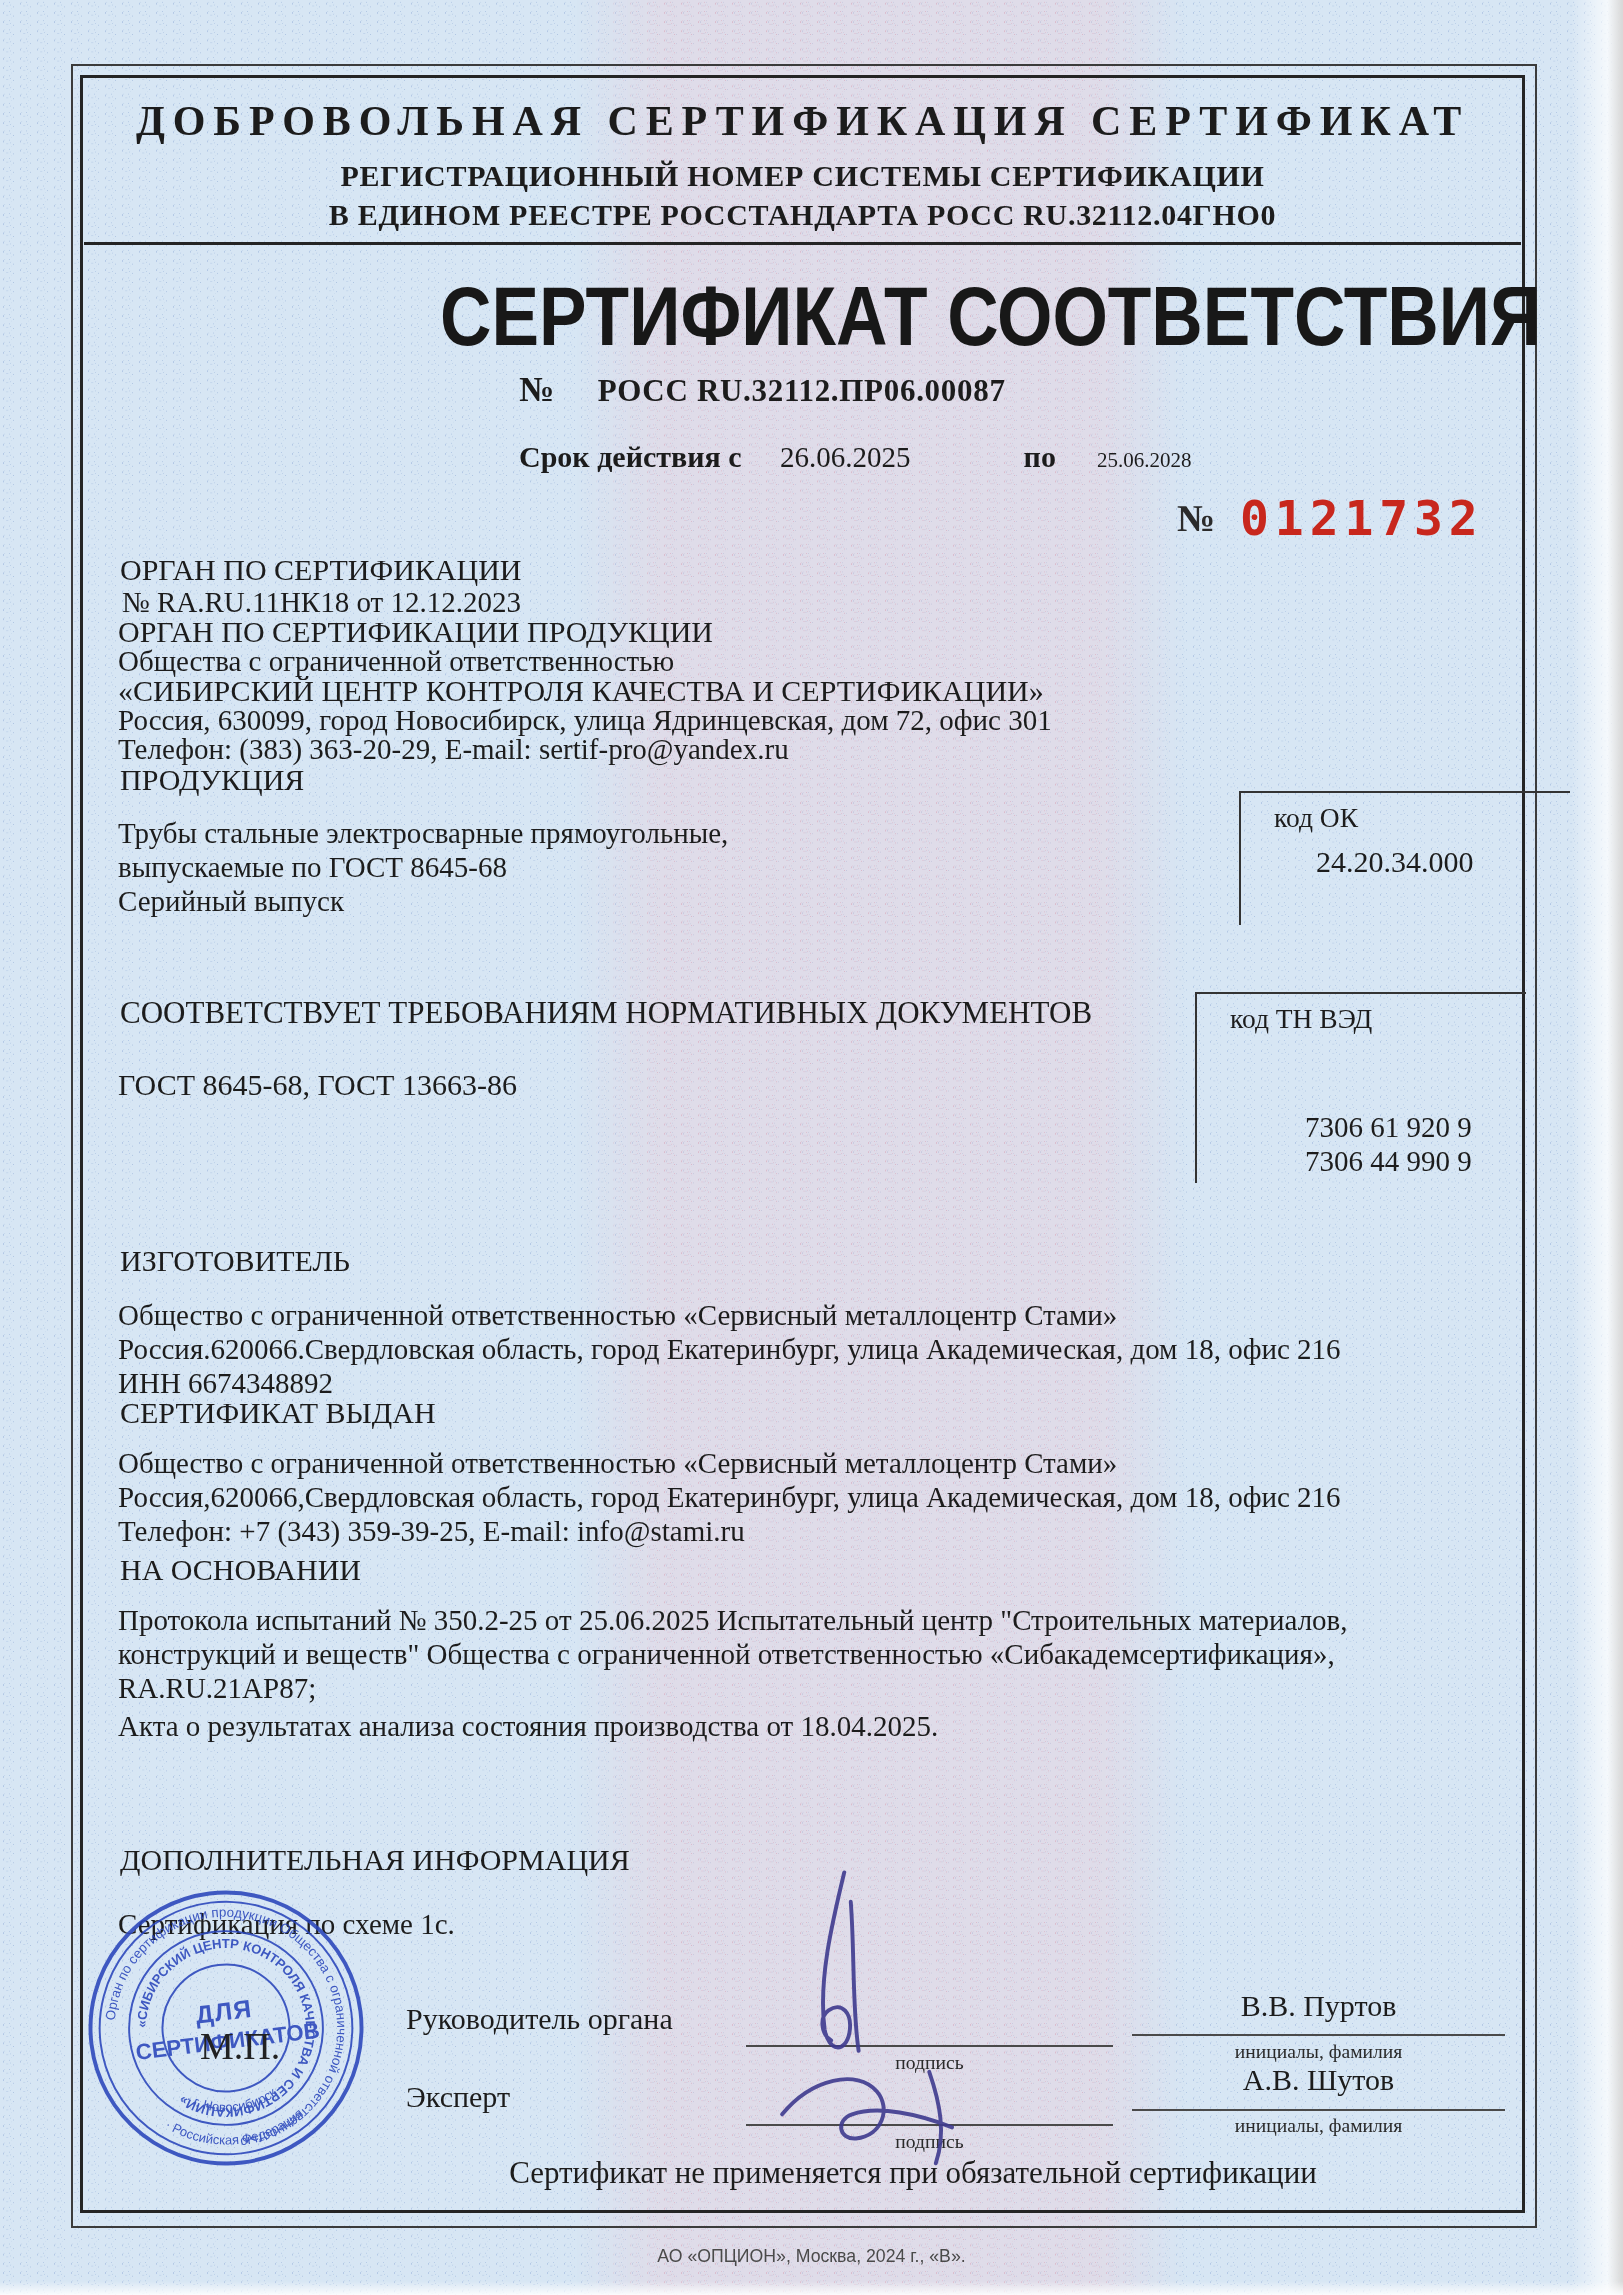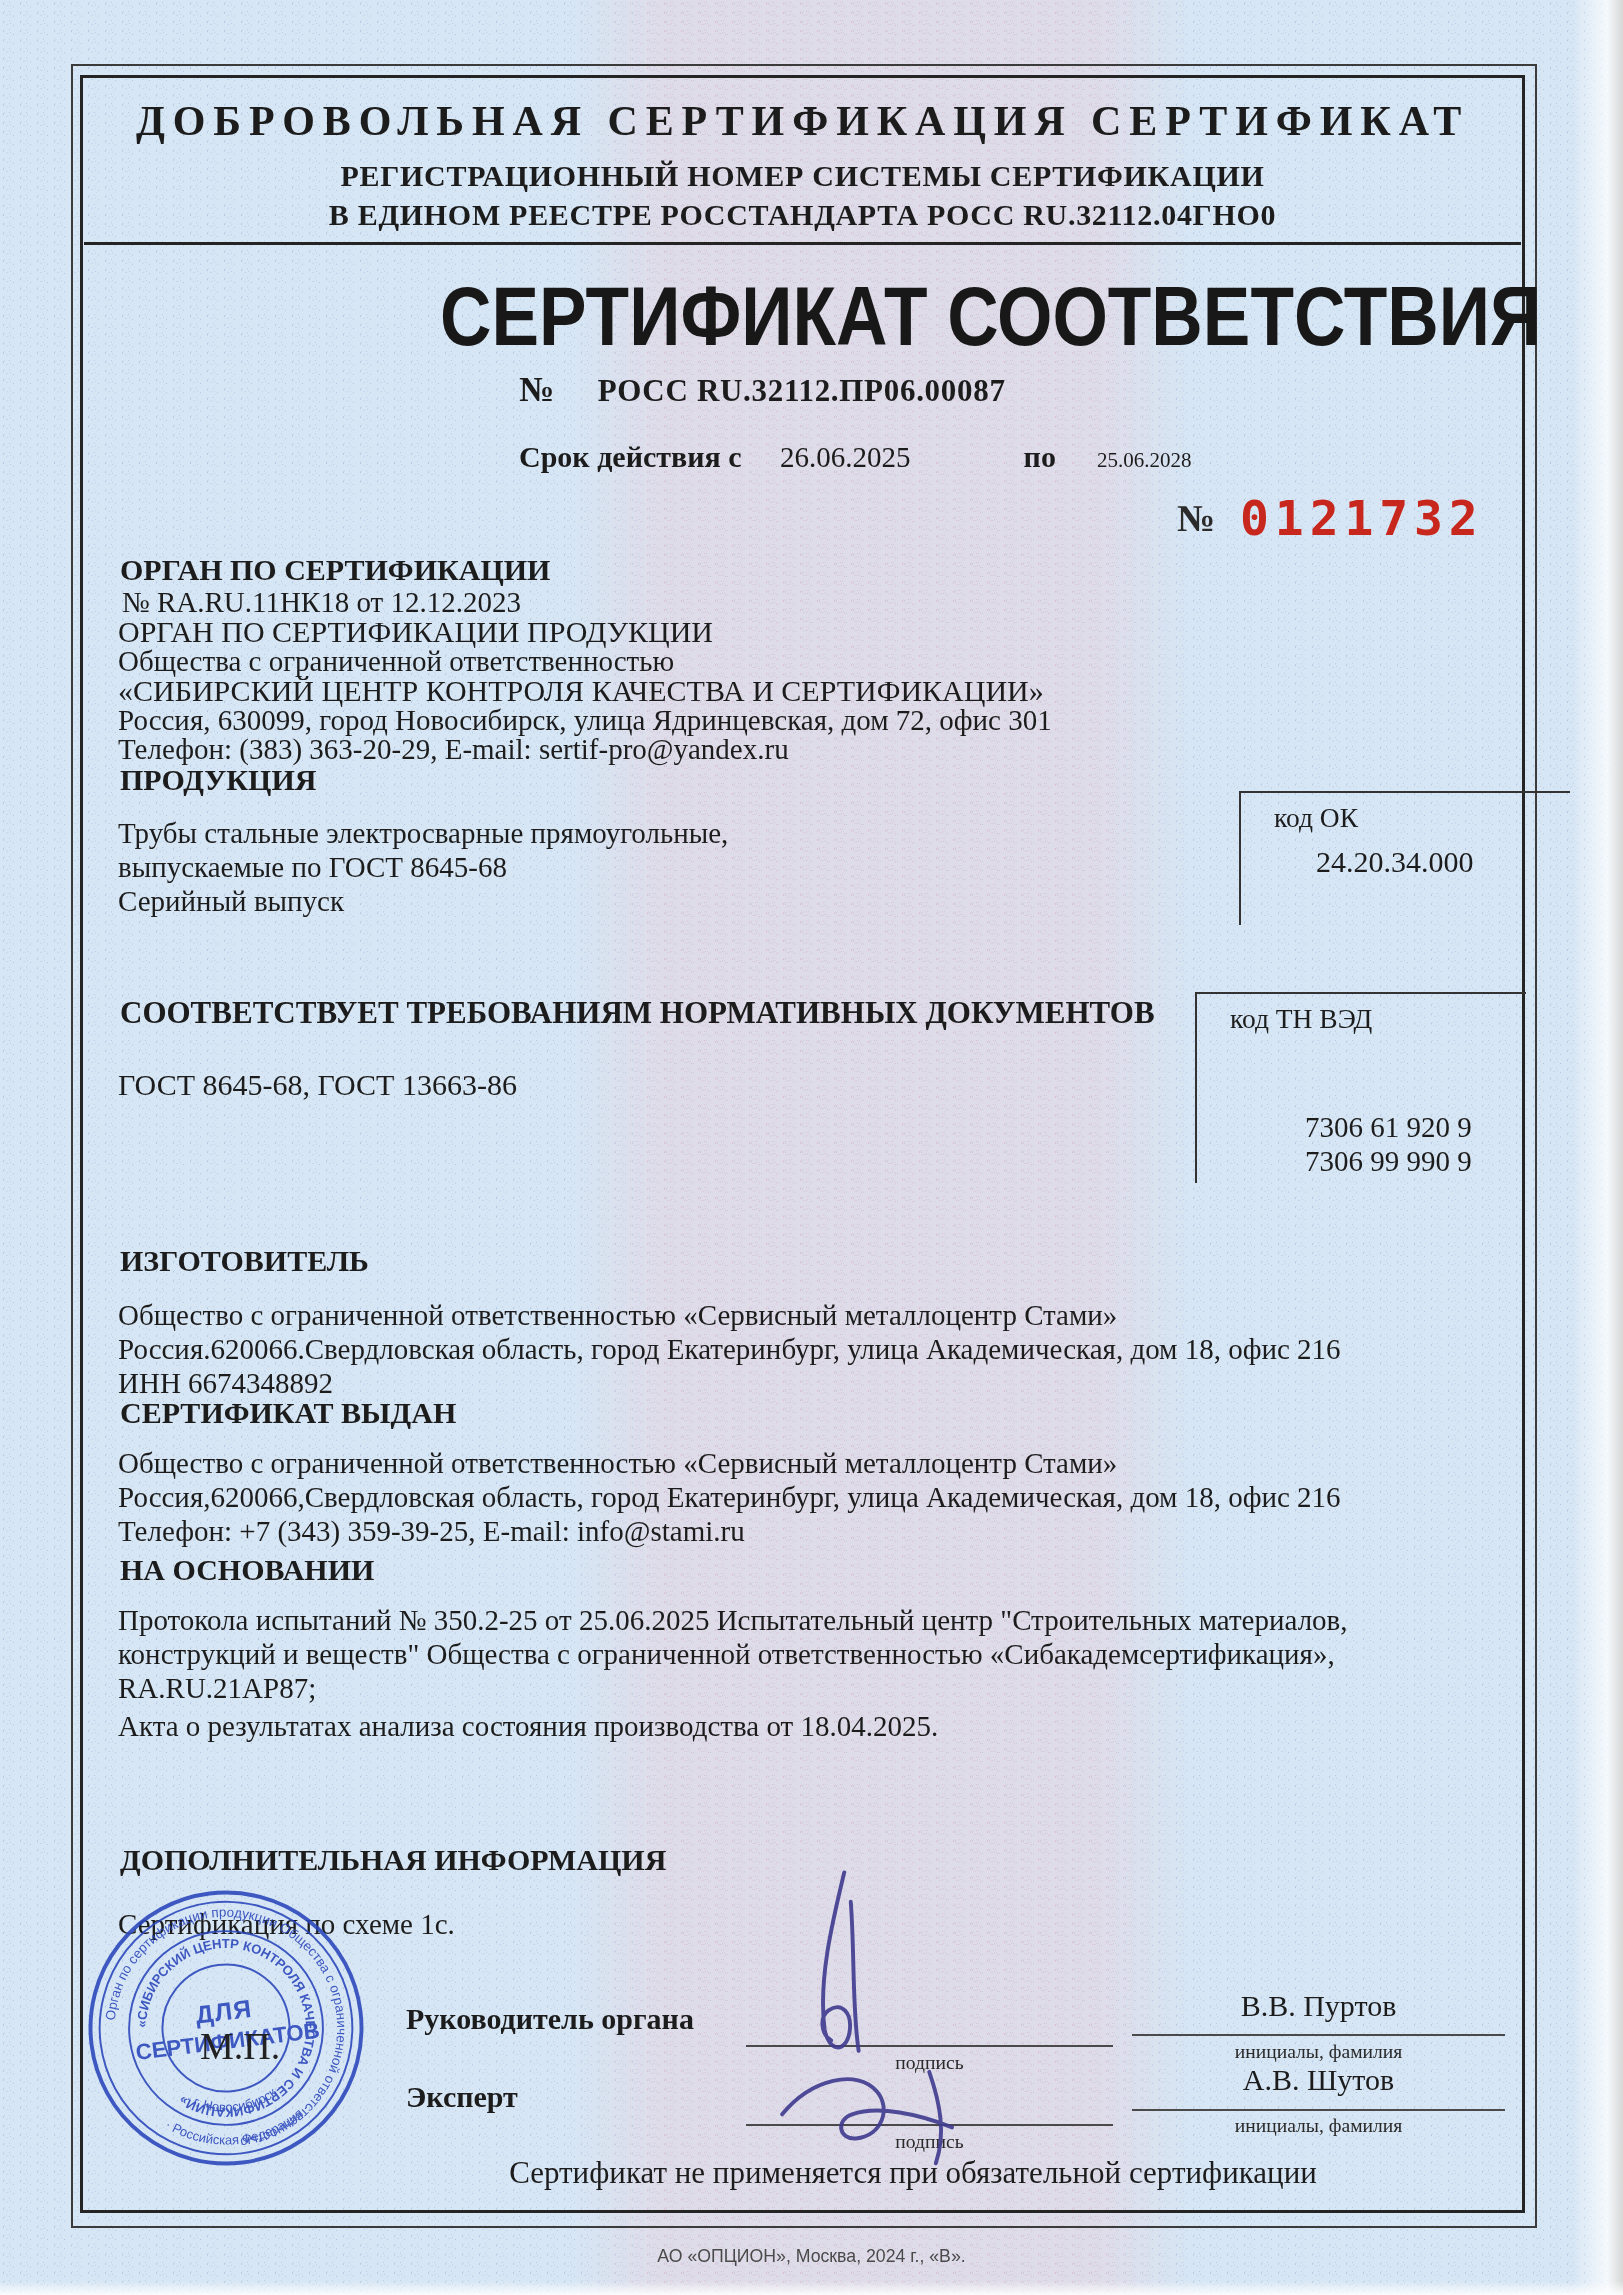--- a/index.html
+++ b/index.html
@@ -30,21 +30,21 @@
   .border-inner{position:absolute;left:80px;top:75px;width:1445px;height:2138px;border:3.9px solid #242424;box-sizing:border-box;}
   .hr-header{position:absolute;left:84px;top:242px;width:1437px;height:2.6px;background:#242424;}
   .abs{position:absolute;}
   .ctr{left:84px;width:1437px;text-align:center;}
   .hdr1{font-weight:bold;font-size:42px;letter-spacing:7.9px;}
   .hdr2{font-weight:bold;font-size:30px;letter-spacing:0.7px;}
   .title{
     font-family:"Liberation Sans",sans-serif;font-weight:700;font-size:81px;
     transform:scaleX(.88) scaleY(1.04);transform-origin:left top;white-space:nowrap;color:#181818;
   }
-  .h{font-weight:bold;font-size:30px;white-space:nowrap;}
+  .h{font-weight:normal;font-size:30px;white-space:nowrap;}
   .t{font-size:29px;white-space:nowrap;}
   .t46{font-size:30px;white-space:nowrap;}
   .small-cap{font-size:19.6px;color:#2a2a2a;}
   .sigline{position:absolute;height:2px;background:#4a4a4a;}
   .codebox{position:absolute;border-top:2px solid #333;border-left:2px solid #333;box-sizing:border-box;}
   .rednum{
     font-family:"DejaVu Sans Mono",monospace;font-size:48px;font-weight:bold;
     letter-spacing:5.9px;color:#c8271d;white-space:nowrap;text-align:right;
   }
   .scan-right{position:absolute;right:0;top:0;width:52px;height:100%;
@@ -107,21 +107,21 @@
     <div style="position:absolute;left:33px;top:9.2px;font-size:27.5px;">код ОК</div>
     <div style="position:absolute;left:75px;top:52px;font-size:30px;">24.20.34.000</div>
   </div>
 
   <div class="abs h" style="left:120px;top:995px;font-size:31px;">СООТВЕТСТВУЕТ ТРЕБОВАНИЯМ НОРМАТИВНЫХ ДОКУМЕНТОВ</div>
   <div class="abs t46" style="left:118px;top:1068px;">ГОСТ 8645-68, ГОСТ 13663-86</div>
 
   <div class="codebox" style="left:1195px;top:992px;width:331px;height:191px;">
     <div style="position:absolute;left:33px;top:9.2px;font-size:27.5px;">код ТН ВЭД</div>
     <div style="position:absolute;left:108px;top:117px;font-size:29px;white-space:nowrap;">7306 61 920 9</div>
-    <div style="position:absolute;left:108px;top:151px;font-size:29px;white-space:nowrap;">7306 99 990 9</div>
+    <div style="position:absolute;left:108px;top:151px;font-size:29px;white-space:nowrap;">7306 44 990 9</div>
   </div>
 
   <div class="abs h" style="left:120px;top:1244px;">ИЗГОТОВИТЕЛЬ</div>
   <div class="abs t" style="left:118px;top:1299px;">Общество с ограниченной ответственностью «Сервисный металлоцентр Стами»</div>
   <div class="abs t" style="left:118px;top:1333px;">Россия.620066.Свердловская область,  город Екатеринбург, улица Академическая, дом 18, офис 216</div>
   <div class="abs t" style="left:118px;top:1367px;">ИНН 6674348892</div>
 
   <div class="abs h" style="left:120px;top:1396px;">СЕРТИФИКАТ ВЫДАН</div>
   <div class="abs t" style="left:118px;top:1447px;">Общество с ограниченной ответственностью «Сервисный металлоцентр Стами»</div>
   <div class="abs t" style="left:118px;top:1481px;">Россия,620066,Свердловская область,  город Екатеринбург, улица Академическая, дом 18, офис 216</div>

